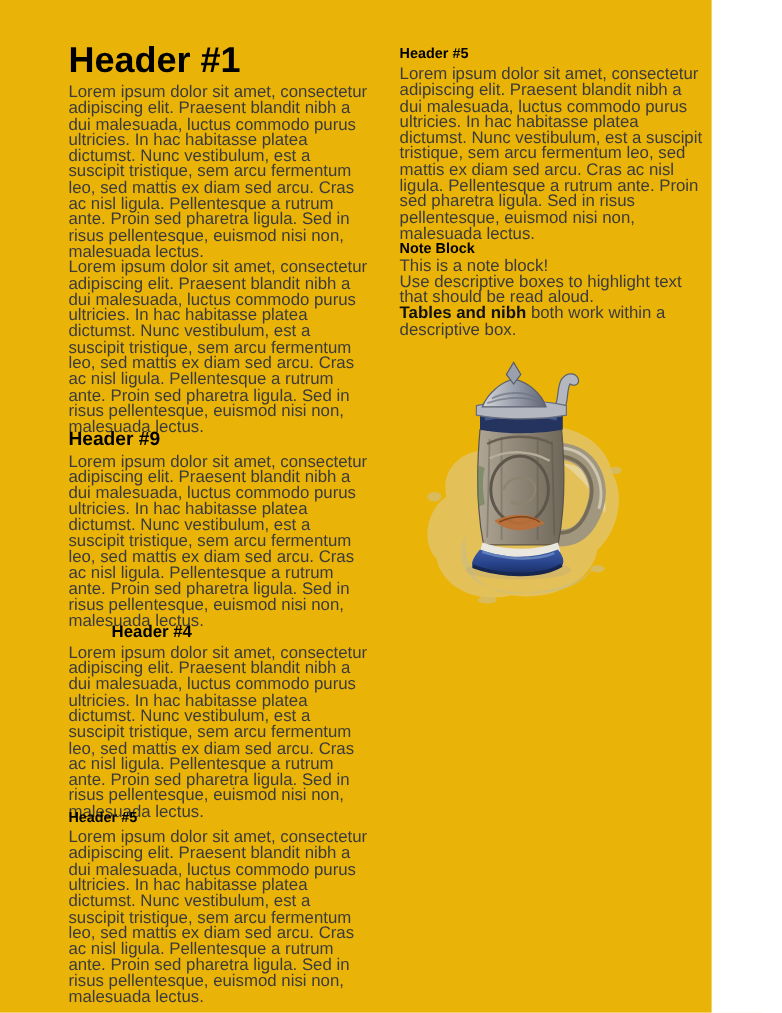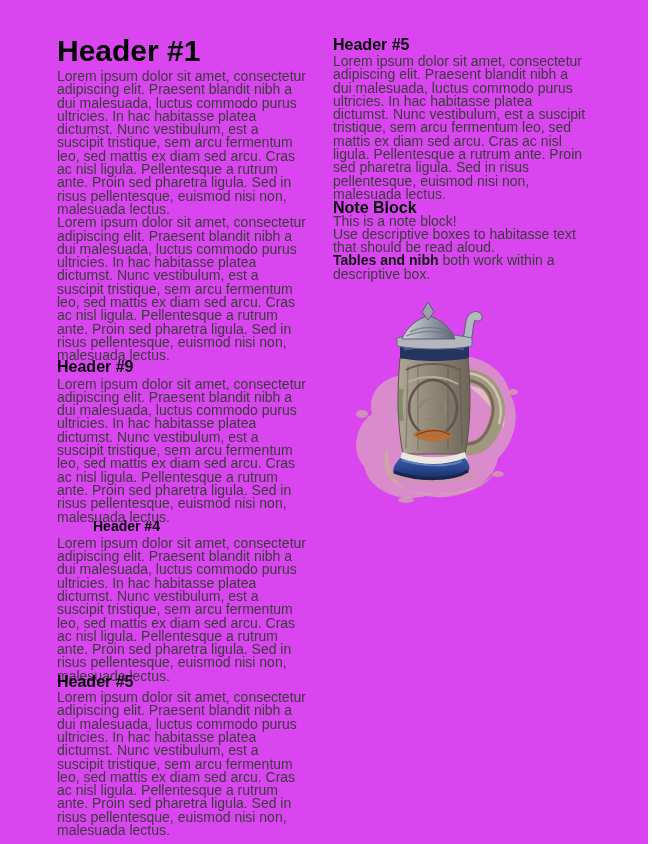--- a/index.html
+++ b/index.html
@@ -1,35 +1,35 @@
 <!DOCTYPE html>
 <html><head>
 <meta charset="utf-8">
 <style>
   html,body{margin:0;padding:0;background:#ffffff;}
   .page{
     position:relative;
-    width:648px;height:844px;
-    background:#d946ef;
+    width:593px;height:844px;
+    background:#eab308;
     font-family:"Liberation Sans","DejaVu Sans",sans-serif;
     overflow:hidden;
   }
   .col{position:absolute;}
   .col-left{left:57px;top:36px;width:252px;}
   .col-right{left:333px;top:38px;width:256px;}
   p.body{
     font-size:14px;line-height:13.3px;margin:0;
     color:#3b3b3b;
   }
   h1,h2,h3,h4,h5{color:#000000;font-weight:700;}
   h1{font-size:30px;line-height:29px;margin:0 0 5px 0;}
   h2{font-size:22px;line-height:22px;margin:-2px 0 3px 0;}
   h3{font-size:16px;line-height:17px;margin:-5px 0 3px 0;}
   h4{font-size:14px;line-height:15px;margin:-5px 0 3px 0;padding-left:36px;}
-  h5{font-size:16px;line-height:13px;margin:-8px 0 3px 0;}
+  h5{font-size:12px;line-height:13px;margin:-8px 0 3px 0;}
   .col-right h5.h5-top{margin:0 0 4px 0;}
   .col-right h5.inline-h{margin:0;line-height:13.3px;}
   .col-right p.body strong{color:#111111;}
   .illustration{
     position:absolute;left:348px;top:296px;width:176px;height:210px;
   }
 </style>
 </head>
 <body>
 
@@ -51,21 +51,21 @@
     <p class="body">Lorem ipsum dolor sit amet, consectetur adipiscing elit. Praesent blandit nibh a dui malesuada, luctus commodo purus ultricies. In hac habitasse platea dictumst. Nunc vestibulum, est a suscipit tristique, sem arcu fermentum leo, sed mattis ex diam sed arcu. Cras ac nisl ligula. Pellentesque a rutrum ante. Proin sed pharetra ligula. Sed in risus pellentesque, euismod nisi non, malesuada lectus.</p>
   </div>
 
   <div class="col col-right">
     <h5 class="h5-top">Header #5</h5>
     <p class="body">Lorem ipsum dolor sit amet, consectetur adipiscing elit. Praesent blandit nibh a dui malesuada, luctus commodo purus ultricies. In hac habitasse platea dictumst. Nunc vestibulum, est a suscipit tristique, sem arcu fermentum leo, sed mattis ex diam sed arcu. Cras ac nisl ligula. Pellentesque a rutrum ante. Proin sed pharetra ligula. Sed in risus pellentesque, euismod nisi non, malesuada lectus.</p>
 
     <h5 class="inline-h">Note Block</h5>
     <p class="body">This is a note block!</p>
 
-    <p class="body">Use descriptive boxes to habitasse text that should be read aloud.</p>
+    <p class="body">Use descriptive boxes to highlight text that should be read aloud.</p>
 
     <p class="body"><strong>Tables and nibh</strong><span> both work within a descriptive box.</span></p>
   </div>
 
   <div class="illustration">
     <svg viewBox="0 0 176 210" width="176" height="210" xmlns="http://www.w3.org/2000/svg">
       <defs>
         <linearGradient id="bodyGrad" x1="0" y1="0" x2="1" y2="0">
           <stop offset="0" stop-color="#b0a696"></stop>
           <stop offset="0.55" stop-color="#8a8172"></stop>

